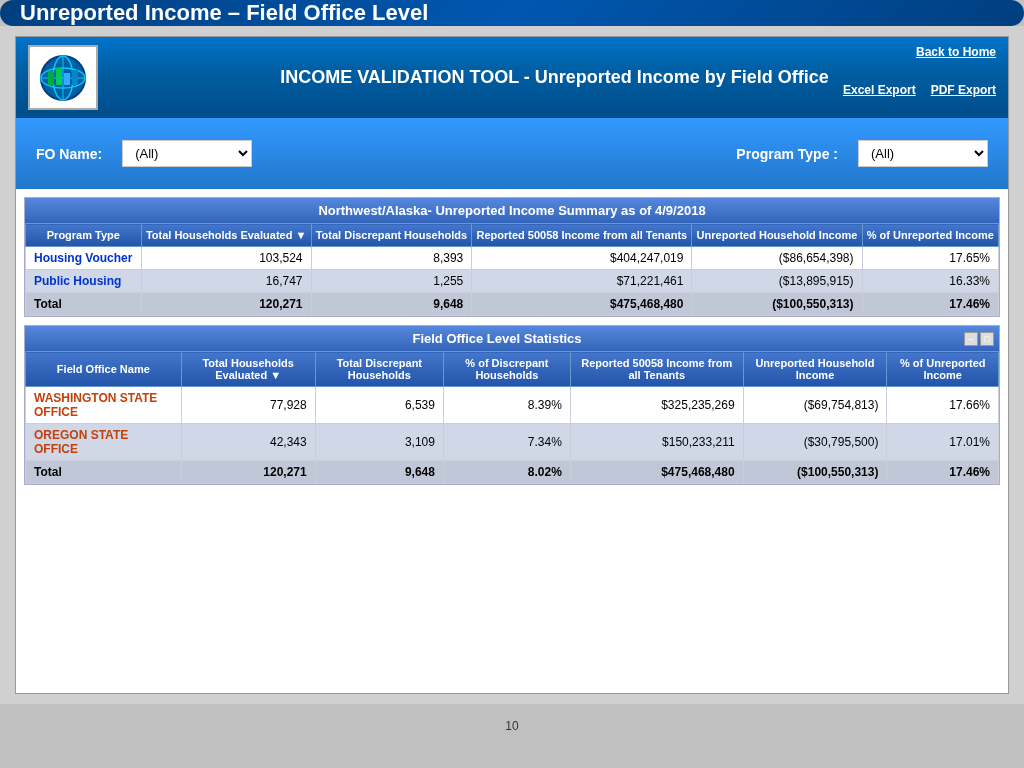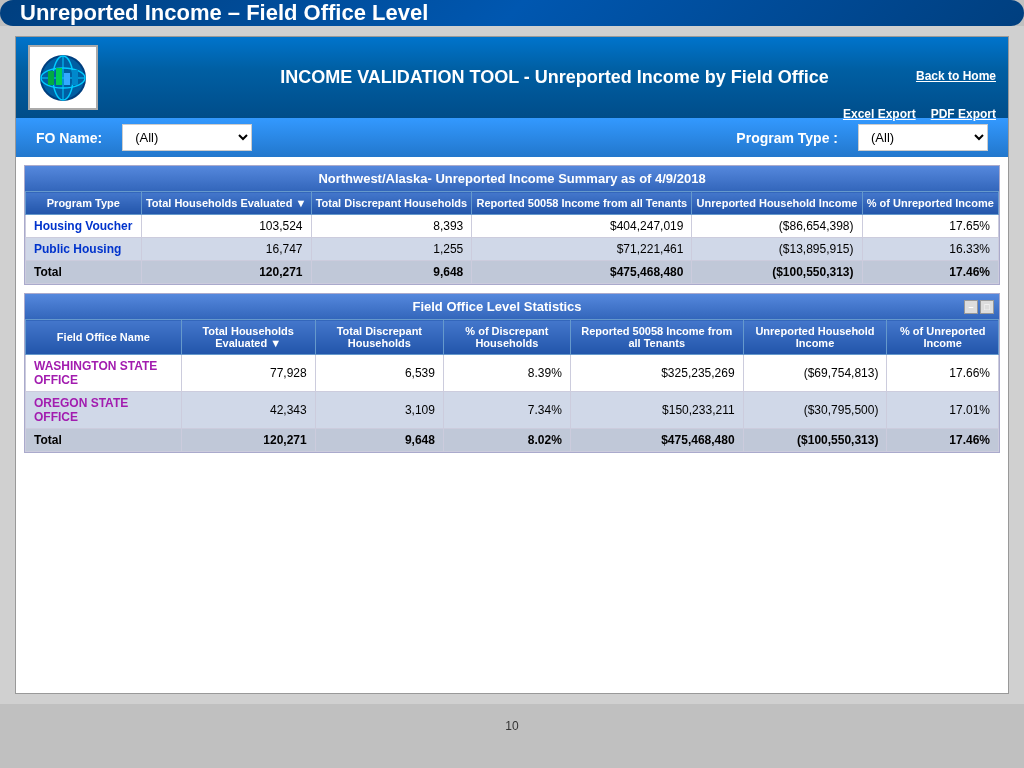--- a/index.html
+++ b/index.html
@@ -73,35 +73,34 @@
     }
 
     .header-links {
       position: absolute;
       right: 12px;
       top: 8px;
       display: flex;
       flex-direction: column;
       align-items: flex-end;
       gap: 4px;
-      margin-top: 24px;
     }
 
     .header-link {
       color: white;
       text-decoration: underline;
       font-size: 12px;
       font-weight: bold;
       cursor: pointer;
     }
 
     
     .filter-bar {
       background: linear-gradient(180deg, #3399ff 0%, #2277cc 100%);
-      padding: 6px 20px;
+      padding: 22px 20px;
       display: flex;
       align-items: center;
       gap: 20px;
     }
 
     .filter-label {
       color: white;
       font-weight: bold;
       font-size: 14px;
     }
@@ -233,21 +232,21 @@
     }
 
     .stats-table td {
       padding: 4px 8px;
       border: 1px solid #ccd;
       text-align: right;
     }
 
     .stats-table td:first-child {
       text-align: left;
-      color: #a21caf;
+      color: #c2410c;
       font-weight: bold;
     }
 
     
     .page-number {
       background: #c0c0c0;
       text-align: center;
       font-size: 12px;
       color: #333;
       padding: 4px;

